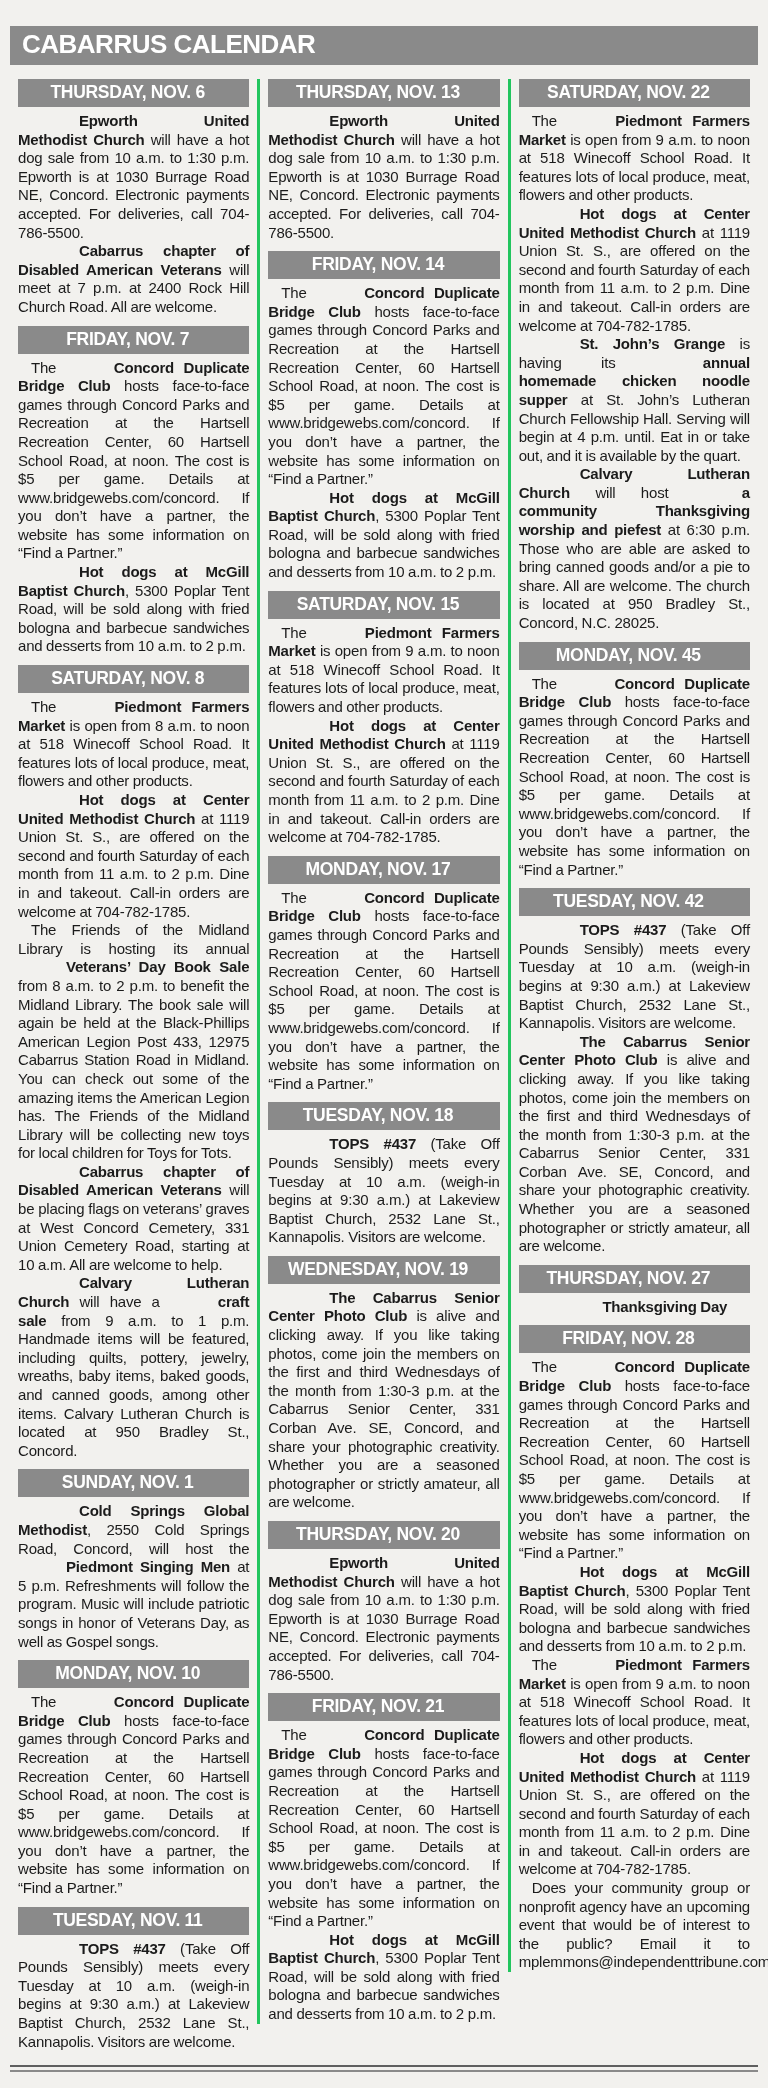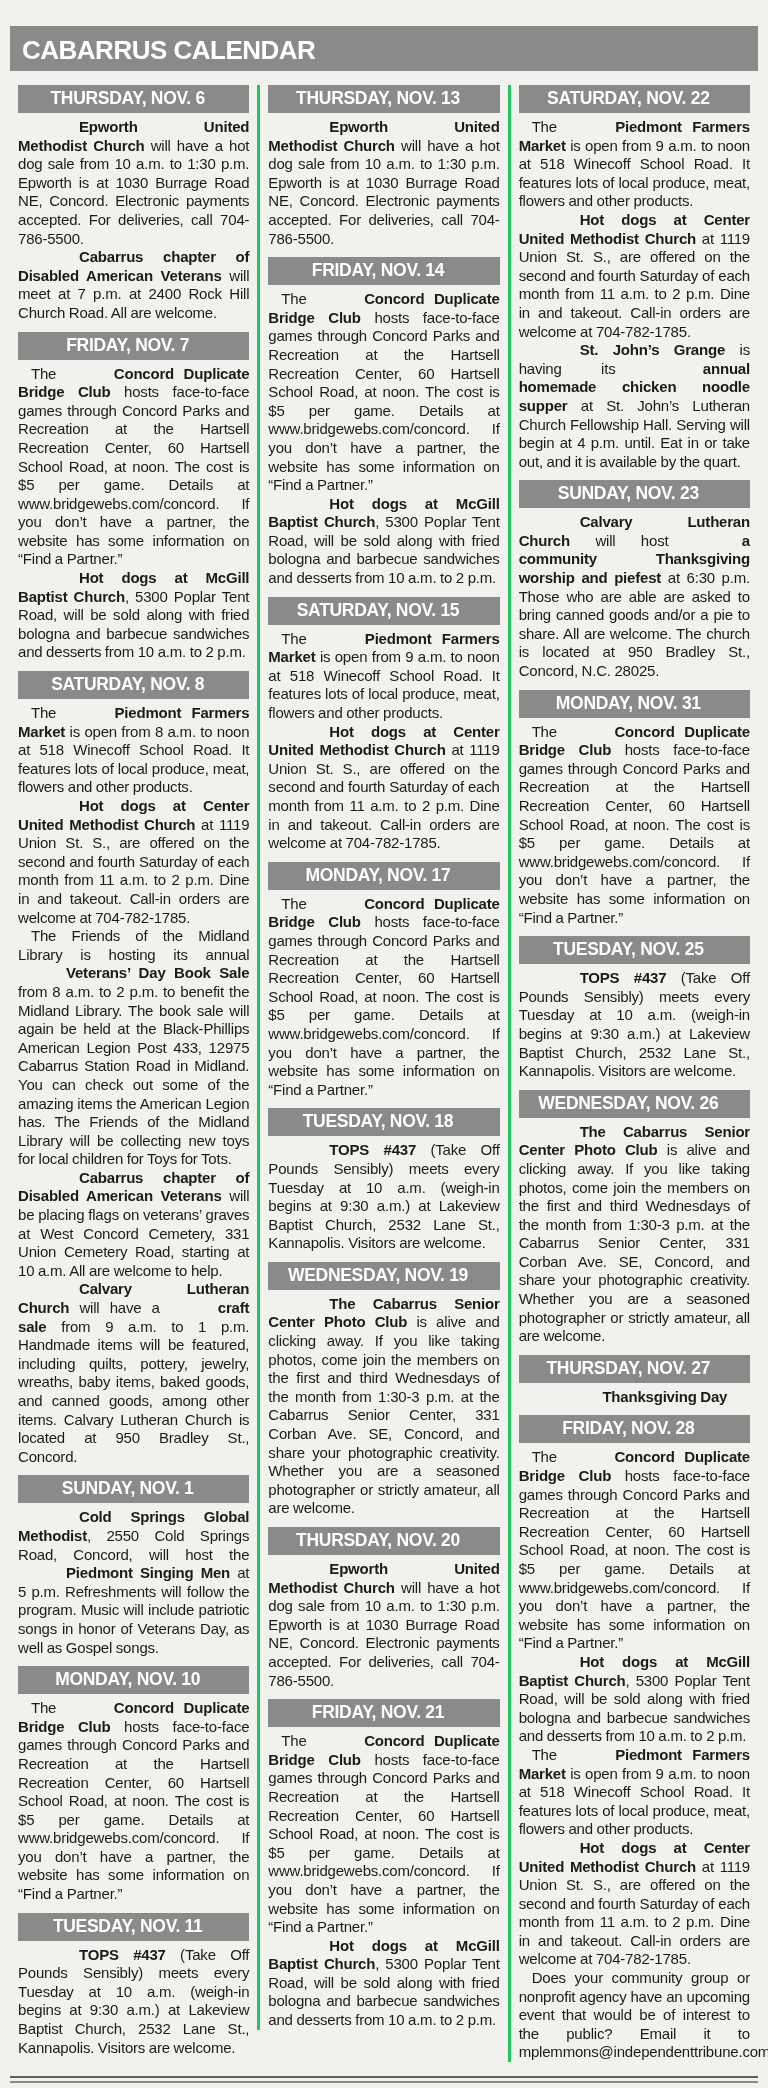--- a/index.html
+++ b/index.html
@@ -11,21 +11,21 @@
     color: #1b1b1b;
     position: relative;
   }
   .page { padding: 26px 10px 0 10px; }
   .title-bar {
     background: #8a8a8a;
     color: #ffffff;
     font-weight: bold;
     font-size: 26px;
     letter-spacing: -0.5px;
-    padding: 9px 12px 5px 12px;
+    padding: 3px 12px 5px 12px;
     text-transform: uppercase;
     margin-bottom: 14px;
   }
   .columns {
     display: flex;
     align-items: flex-start;
   }
   .col {
     flex: 1 1 0;
     padding: 0 8px;
@@ -106,27 +106,25 @@
         <p class="item"><span class="b">Epworth United Methodist Church</span><span> will have a hot dog sale from 10 a.m. to 1:30 p.m. Epworth is at 1030 Burrage Road NE, Concord. Electronic payments accepted. For deliveries, call 704-786-5500.</span></p>
         <div class="datebar">FRIDAY, NOV. 21</div>
         <p class="item"><span>The </span><span class="b">Concord Duplicate Bridge Club</span><span> hosts face-to-face games through Concord Parks and Recreation at the Hartsell Recreation Center, 60 Hartsell School Road, at noon. The cost is $5 per game. Details at www.bridgewebs.com/concord. If you don’t have a partner, the website has some information on “Find a Partner.”</span></p>
         <p class="item"><span class="b">Hot dogs at McGill Baptist Church</span><span>, 5300 Poplar Tent Road, will be sold along with fried bologna and barbecue sandwiches and desserts from 10 a.m. to 2 p.m.</span></p>
       </div>
       <div class="col">
         <div class="datebar">SATURDAY, NOV. 22</div>
         <p class="item"><span>The </span><span class="b">Piedmont Farmers Market</span><span> is open from 9 a.m. to noon at 518 Winecoff School Road. It features lots of local produce, meat, flowers and other products.</span></p>
         <p class="item"><span class="b">Hot dogs at Center United Methodist Church</span><span> at 1119 Union St. S., are offered on the second and fourth Saturday of each month from 11 a.m. to 2 p.m. Dine in and takeout. Call-in orders are welcome at 704-782-1785.</span></p>
         <p class="item"><span class="b">St. John’s Grange</span><span> is having its </span><span class="b">annual homemade chicken noodle supper</span><span> at St. John’s Lutheran Church Fellowship Hall. Serving will begin at 4 p.m. until. Eat in or take out, and it is available by the quart.</span></p>
-        <div class="datebar">SUNDAY, NOV. 23</div>
         <p class="item"><span class="b">Calvary Lutheran Church</span><span> will host </span><span class="b">a community Thanksgiving worship and piefest</span><span> at 6:30 p.m. Those who are able are asked to bring canned goods and/or a pie to share. All are welcome. The church is located at 950 Bradley St., Concord, N.C. 28025.</span></p>
-        <div class="datebar">MONDAY, NOV. 31</div>
+        <div class="datebar">MONDAY, NOV. 45</div>
         <p class="item"><span>The </span><span class="b">Concord Duplicate Bridge Club</span><span> hosts face-to-face games through Concord Parks and Recreation at the Hartsell Recreation Center, 60 Hartsell School Road, at noon. The cost is $5 per game. Details at www.bridgewebs.com/concord. If you don’t have a partner, the website has some information on “Find a Partner.”</span></p>
-        <div class="datebar">TUESDAY, NOV. 25</div>
+        <div class="datebar">TUESDAY, NOV. 42</div>
         <p class="item"><span class="b">TOPS #437</span><span> (Take Off Pounds Sensibly) meets every Tuesday at 10 a.m. (weigh-in begins at 9:30 a.m.) at Lakeview Baptist Church, 2532 Lane St., Kannapolis. Visitors are welcome.</span></p>
-        <div class="datebar">WEDNESDAY, NOV. 26</div>
         <p class="item"><span class="b">The Cabarrus Senior Center Photo Club</span><span> is alive and clicking away. If you like taking photos, come join the members on the first and third Wednesdays of the month from 1:30-3 p.m. at the Cabarrus Senior Center, 331 Corban Ave. SE, Concord, and share your photographic creativity. Whether you are a seasoned photographer or strictly amateur, all are welcome.</span></p>
         <div class="datebar">THURSDAY, NOV. 27</div>
         <p class="item left"><span class="b">Thanksgiving Day</span></p>
         <div class="datebar">FRIDAY, NOV. 28</div>
         <p class="item"><span>The </span><span class="b">Concord Duplicate Bridge Club</span><span> hosts face-to-face games through Concord Parks and Recreation at the Hartsell Recreation Center, 60 Hartsell School Road, at noon. The cost is $5 per game. Details at www.bridgewebs.com/concord. If you don’t have a partner, the website has some information on “Find a Partner.”</span></p>
         <p class="item"><span class="b">Hot dogs at McGill Baptist Church</span><span>, 5300 Poplar Tent Road, will be sold along with fried bologna and barbecue sandwiches and desserts from 10 a.m. to 2 p.m.</span></p>
         <p class="item"><span>The </span><span class="b">Piedmont Farmers Market</span><span> is open from 9 a.m. to noon at 518 Winecoff School Road. It features lots of local produce, meat, flowers and other products.</span></p>
         <p class="item"><span class="b">Hot dogs at Center United Methodist Church</span><span> at 1119 Union St. S., are offered on the second and fourth Saturday of each month from 11 a.m. to 2 p.m. Dine in and takeout. Call-in orders are welcome at 704-782-1785.</span></p>
         <p class="item"><span>Does your community group or nonprofit agency have an upcoming event that would be of interest to the public? Email it to mplemmons@independenttribune.com.</span></p>
       </div>

